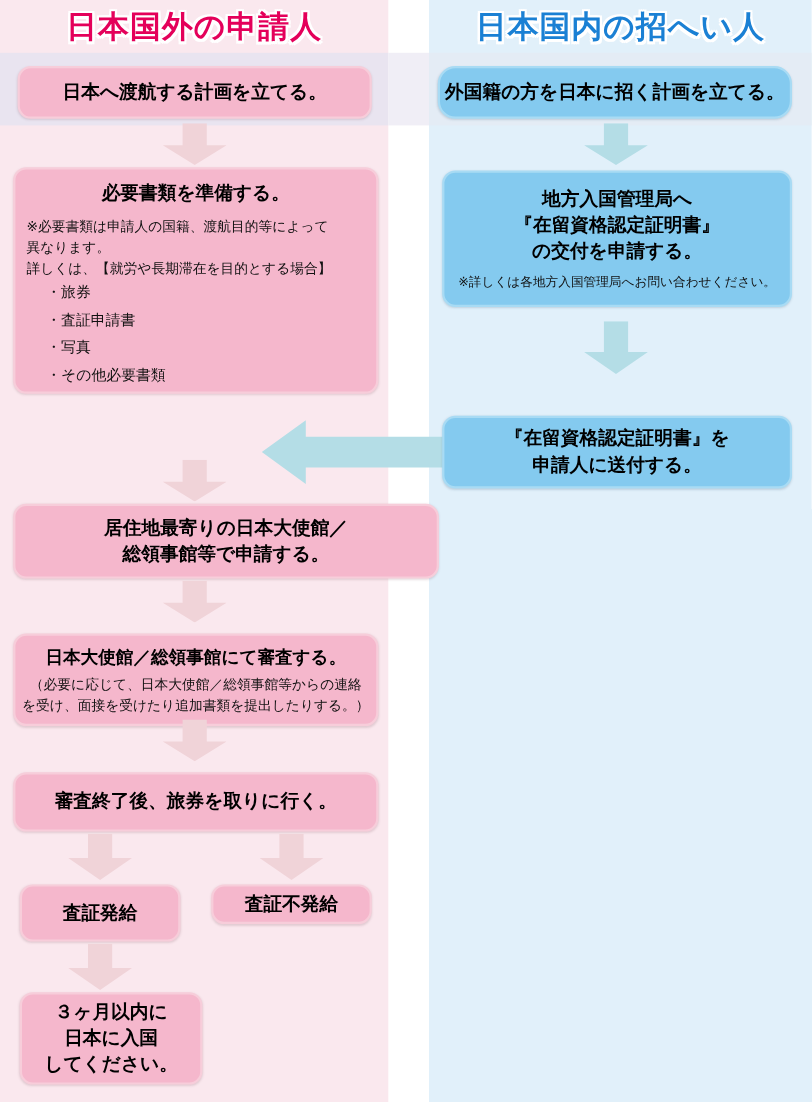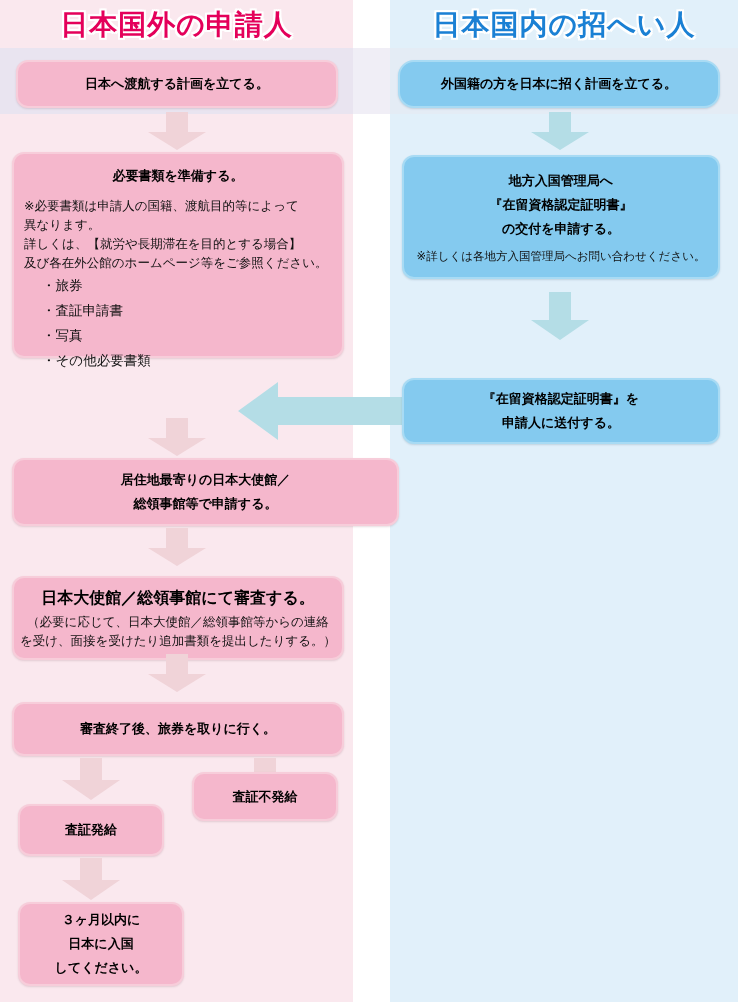--- a/index.html
+++ b/index.html
@@ -106,21 +106,21 @@
     box-shadow: 0 1px 2px rgba(120, 70, 90, 0.18);
   }
   .node.blue {
     background: #84caef;
     border: 2px solid #a8dbf4;
     box-shadow: 0 1px 2px rgba(50, 90, 120, 0.20);
   }
   .node .hd {
     font-weight: bold;
     color: #000;
-    font-size: 13px;
+    font-size: 17px;
     line-height: 24px;
   }
   .node .hd.sm { font-size: 16px; line-height: 23px; }
   .node .sub {
     font-size: 12.5px;
     line-height: 19px;
     color: #111;
     font-weight: normal;
     text-align: left;
     width: 100%;
@@ -172,21 +172,20 @@
     <svg width="58" height="38" viewBox="0 0 58 38">
       <polygon points="18,0 40,0 40,20 58,20 29,38 0,20 18,20" fill="#f0d3d8"></polygon>
     </svg>
   </div>
 
   <div class="node pink" style="left:12px; top:152px; width:332px; height:206px; justify-content:flex-start; padding-top:10px;">
     <div class="hd" style="margin-bottom:8px;">必要書類を準備する。</div>
     <div class="sub">※必要書類は申請人の国籍、渡航目的等によって</div>
     <div class="sub">異なります。</div>
     <div class="sub">詳しくは、【就労や長期滞在を目的とする場合】</div>
-    <div class="sub">及び各在外公館のホームページ等をご参照ください。</div>
     <div class="bullets">・旅券</div>
     <div class="bullets">・査証申請書</div>
     <div class="bullets">・写真</div>
     <div class="bullets">・その他必要書類</div>
   </div>
 
   <div class="arrow-h" style="left:238px; top:380px; width:172px; height:62px;">
     <svg width="172" height="62" viewBox="0 0 172 62">
       <polygon points="0,31 40,2 40,17 172,17 172,45 40,45 40,60" fill="#b4dde6"></polygon>
     </svg>
@@ -234,21 +233,21 @@
   <div class="arrow-v" style="left:236px; top:758px; width:58px; height:42px;">
     <svg width="58" height="42" viewBox="0 0 58 42">
       <polygon points="18,0 40,0 40,22 58,22 29,42 0,22 18,22" fill="#f0d3d8"></polygon>
     </svg>
   </div>
 
   <div class="node pink" style="left:18px; top:804px; width:146px; height:52px;text-align:right;">
     <div class="hd">査証発給</div>
   </div>
 
-  <div class="node pink" style="left:192px; top:772px; width:146px; height:49px;text-align:right;">
+  <div class="node pink" style="left:192px; top:804px; width:146px; height:36px;text-align:right;">
     <div class="hd">査証不発給</div>
   </div>
 
   <div class="arrow-v" style="left:62px; top:858px; width:58px; height:42px;">
     <svg width="58" height="42" viewBox="0 0 58 42">
       <polygon points="18,0 40,0 40,22 58,22 29,42 0,22 18,22" fill="#f0d3d8"></polygon>
     </svg>
   </div>
 
   <div class="node pink" style="left:18px; top:902px; width:166px; height:84px;">

